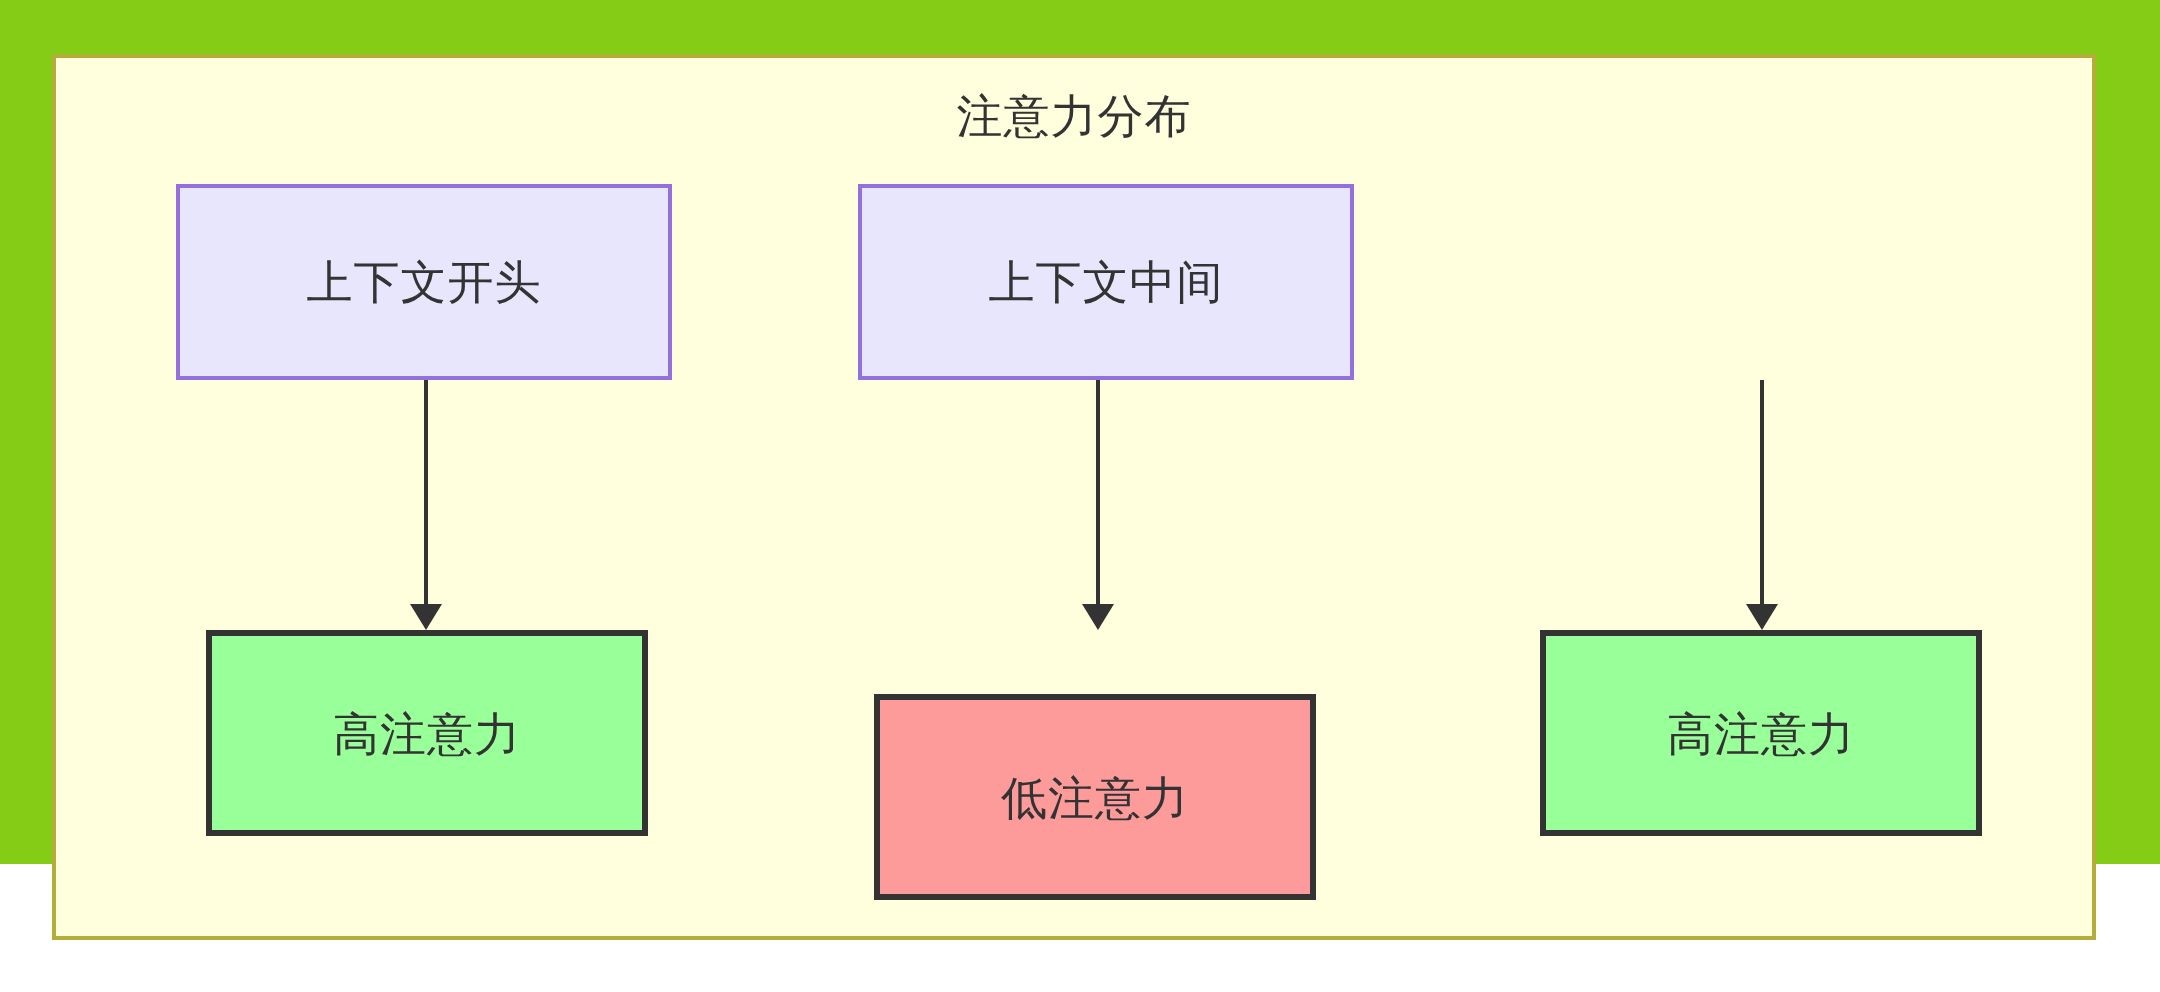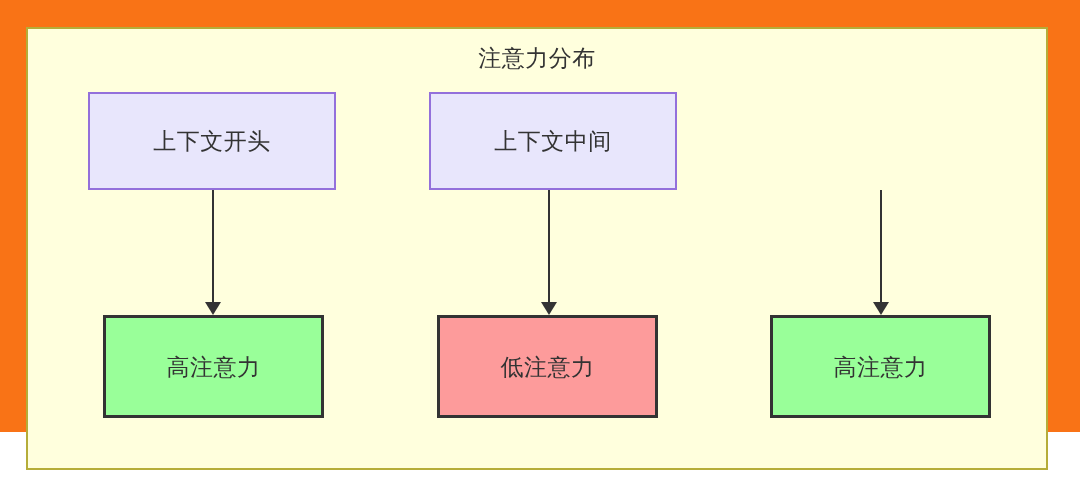--- a/index.html
+++ b/index.html
@@ -11,21 +11,21 @@
     width: 1080px;
     height: 496px;
     font-family: "Liberation Sans", "DejaVu Sans", sans-serif;
     overflow: hidden;
   }
 
   #canvas {
     position: relative;
     width: 1080px;
     height: 432px;
-    background: #f97316;
+    background: #84cc16;
   }
 
   
   .subgraph {
     position: absolute;
     left: 26px;
     top: 27px;
     width: 1022px;
     height: 443px;
     background: #ffffdd;
@@ -86,21 +86,21 @@
     line-height: 30px;
     color: #333333;
     letter-spacing: 0.5px;
   }
 
   .node-bottom.col1 { left: 103px; }
   .node-bottom.col2 { left: 437px; }
   .node-bottom.col3 { left: 770px; }
 
   .fill-green { background: #99ff99; }
-  .fill-red   { background: #fd9b9b; }
+  .fill-red   { background: #fd9b9b; margin-top: 32px; }
 
   
   .arrow-svg {
     position: absolute;
     left: 0;
     top: 0;
     width: 1080px;
     height: 496px;
     pointer-events: none;
   }

